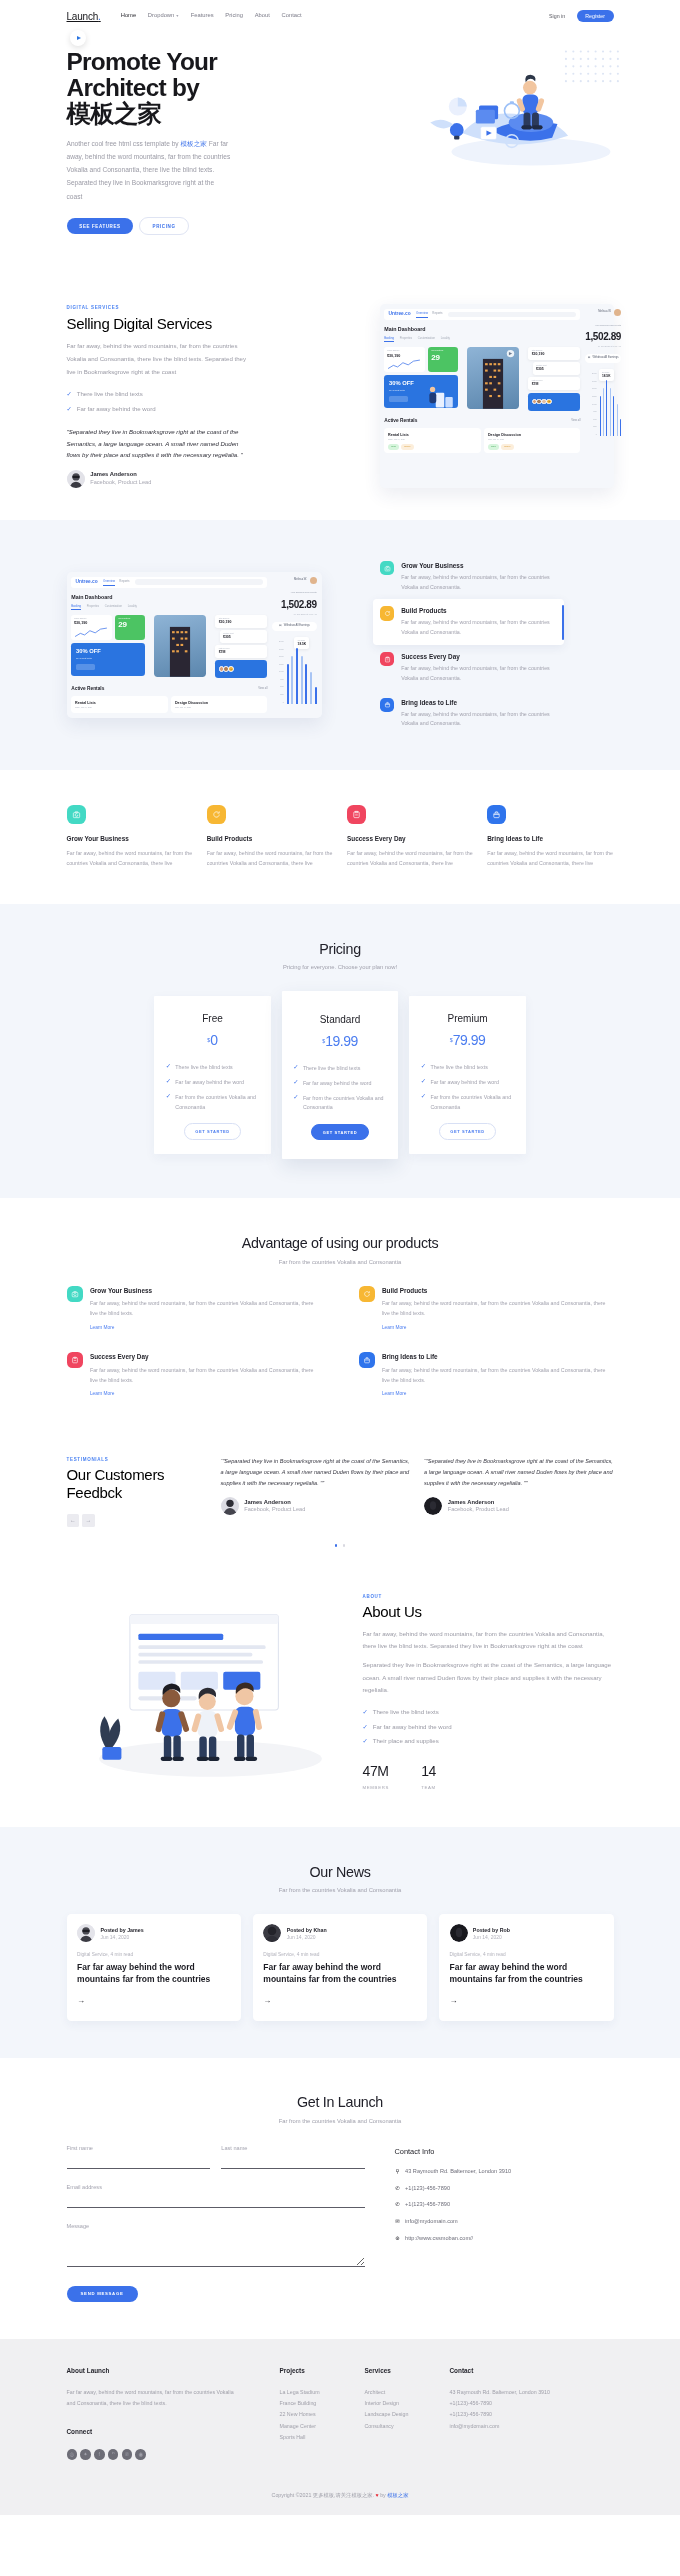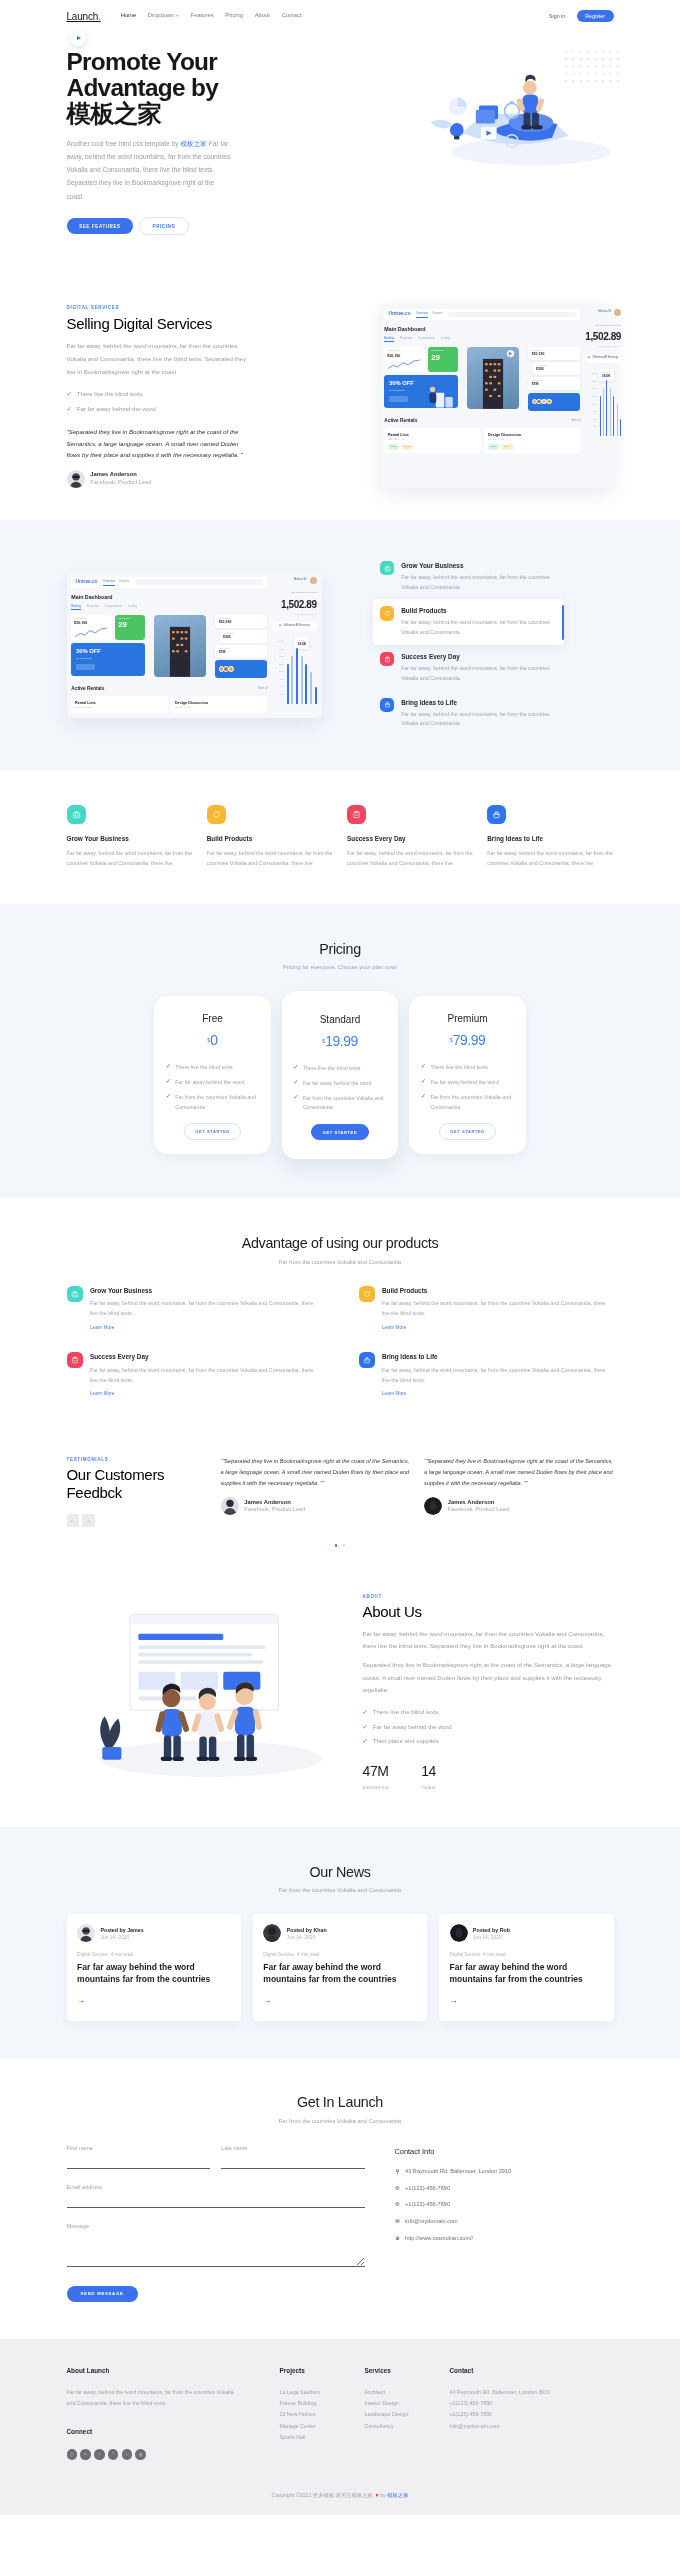--- a/index.html
+++ b/index.html
@@ -179,21 +179,21 @@
   .feat4 { padding: 35px 0; }
   .feat4-grid { display: flex; gap: 14px; width: 547px; margin: 0 auto; }
   .feat4-col { flex: 1; }
   .feat4-col .ficon { margin-bottom: 9.6px; width: 19px; height: 19px; border-radius: 6.4px; }
   .feat4-col h4 { font-size: 6.4px; font-weight: bold; color: #1f1f27; margin-bottom: 3.2px; }
   .feat4-col p { font-size: 5.3px; line-height: 1.95; color: #a2a2ae; }
 
   
   .pricing { background: #f3f6fb; padding: 33px 0 39px; }
   .price-grid { display: flex; gap: 10.6px; width: 372px; margin: 0 auto; align-items: center; }
-  .pcard { background: #fff; border-radius: 14px; padding: 14px 11.7px 14px; flex: 1; text-align: center; box-shadow: 0 3.2px 10.6px rgba(40,60,110,.05); }
+  .pcard { background: #fff; border-radius: 1px; padding: 14px 11.7px 14px; flex: 1; text-align: center; box-shadow: 0 3.2px 10.6px rgba(40,60,110,.05); }
   .pcard.featured { padding: 20px 11.7px 19px; box-shadow: 0 7.4px 19px rgba(40,60,110,.11); }
   .pcard h3 { font-size: 10px; font-weight: normal; color: #1d1d24; }
   .pprice { color: #4a7cf0; margin: 2.1px 0 7.4px; }
   .pprice .cur { font-size: 5.3px; vertical-align: super; }
   .pprice .num { font-size: 14px; letter-spacing: -0.5px; }
   .pfeat { list-style: none; text-align: left; }
   .pfeat li { display: flex; gap: 4.3px; font-size: 5.3px; color: #a2a2ae; line-height: 1.8; padding: 2.7px 0; }
   .btn-get {
     margin-top: 8.5px; display: inline-block; border-radius: 11.7px; border: 0.5px solid #d8e0f5;
     color: #4a7cf0; background: #fff; font-size: 4px; letter-spacing: 0.6px;
@@ -299,21 +299,21 @@
     <button class="btn-ghost">Sign in</button>
     <button class="btn-primary-sm">Register</button>
   </div>
 </nav>
 
 <section class="hero">
   <div class="hero-inner">
     <div class="hero-left">
       <h1>
         <span>Promote Your</span><br>
-        <span>Advantage by</span>
+        <span>Architect by</span>
         <span class="cn">模板之家</span>
       </h1>
       <p class="lead">
         <span>Another cool free html css template by </span><a href="#">模板之家</a><span> Far far away, behind the word mountains, far from the countries Vokalia and Consonantia, there live the blind texts. Separated they live in Bookmarksgrove right at the coast</span>
       </p>
       <div class="hero-btns">
         <button class="btn-blue">SEE FEATURES</button>
         <button class="btn-outline">PRICING</button>
       </div>
     </div>

